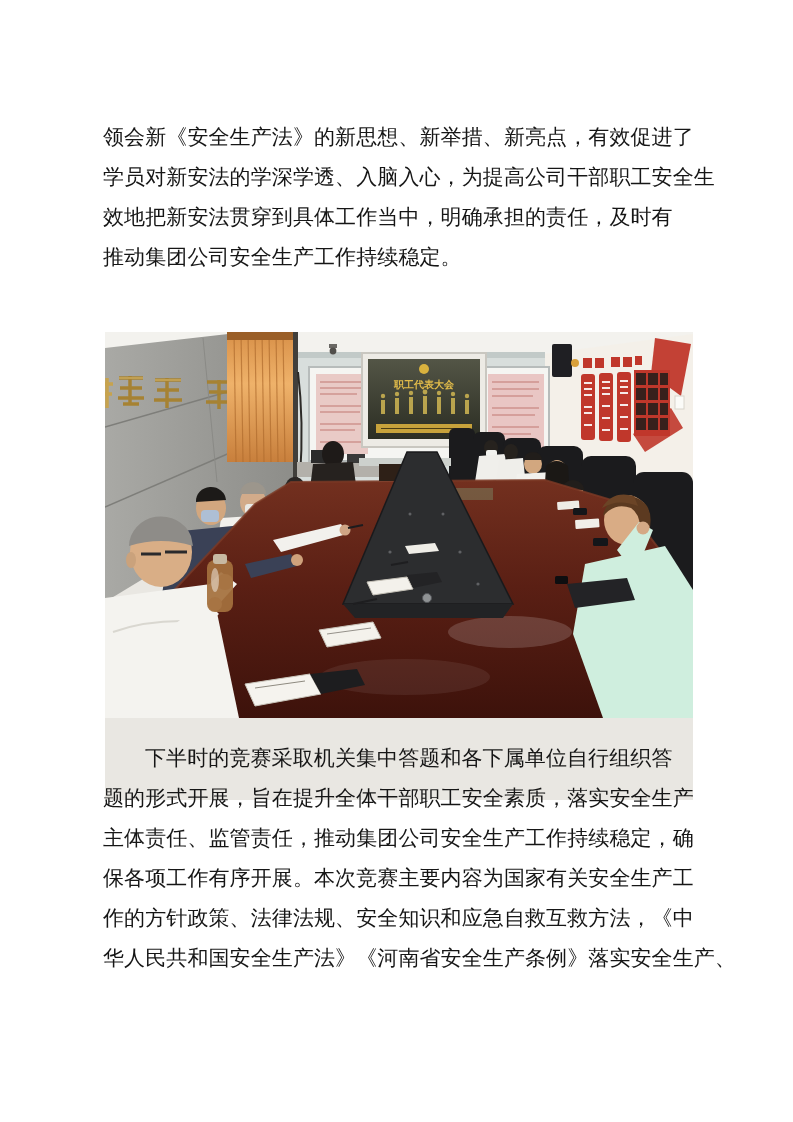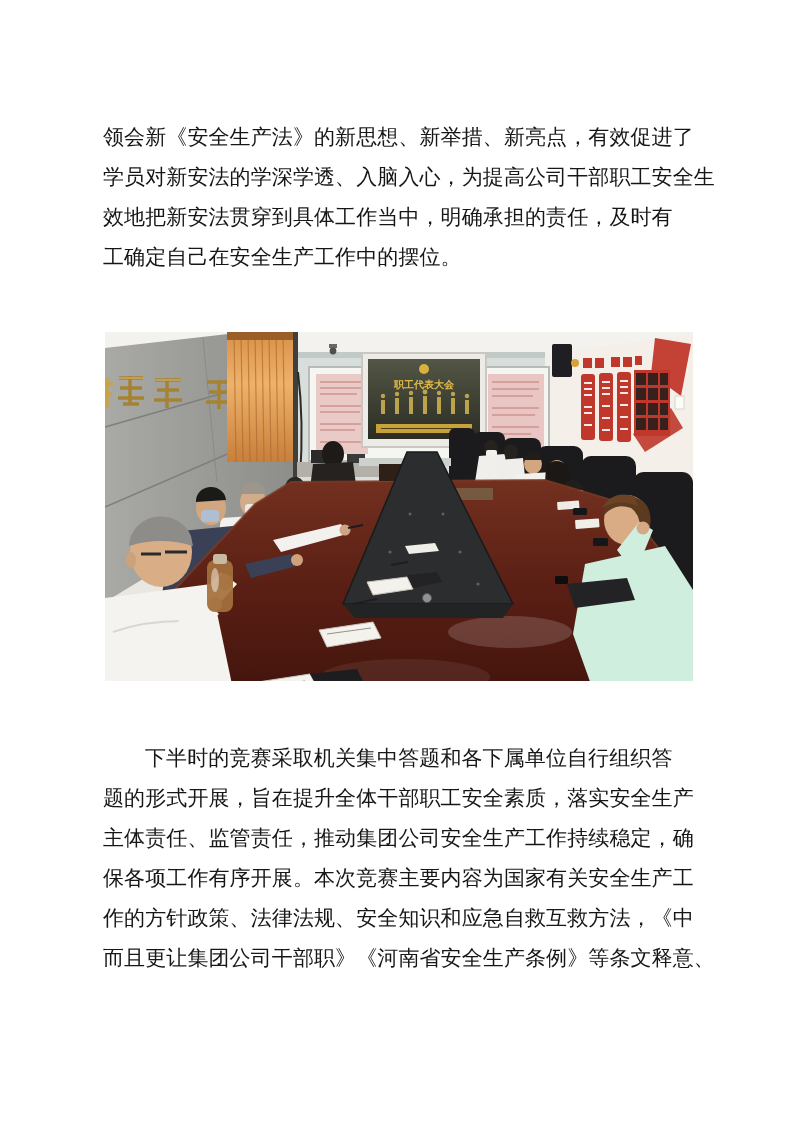--- a/index.html
+++ b/index.html
@@ -11,35 +11,35 @@
   .page{position:absolute;left:0;top:0;width:793px;height:1122px;background:#ffffff;padding-left:24px;}
   .para{position:absolute;left:103px;width:590px;color:#1a1a1a;}
   .para-top{top:117px;}
   .para-bottom{top:738px;}
   .line{
     font-size:21px;line-height:40px;height:40px;white-space:nowrap;
     letter-spacing:0.1px;color:#161616;
   }
   .line.indent{padding-left:42px;font-family:Liberation Serif, serif;}
   .photo{
-    position:absolute;left:105px;top:332px;width:588px;height:349px;
+    position:absolute;left:105px;top:332px;width:588px;height:468px;
     background:#e9e7e2;overflow:hidden;
   }
   .photo svg{display:block;}
 </style>
 </head>
 <body>
 
 <div class="page">
 
   <div class="para para-top">
     <div class="line">领会新《安全生产法》的新思想、新举措、新亮点，有效促进了</div>
     <div class="line">学员对新安法的学深学透、入脑入心，为提高公司干部职工安全生</div>
     <div class="line">效地把新安法贯穿到具体工作当中，明确承担的责任，及时有</div>
-    <div class="line">工确定自己在安全生产工作中的摆位。</div>
+    <div class="line">推动集团公司安全生产工作持续稳定。</div>
   </div>
 
   <div class="photo" title="会议室内干部职工围坐深色长条会议桌两侧观看投影屏幕">
     <svg width="588" height="386" viewBox="0 0 588 386" xmlns="http://www.w3.org/2000/svg">
       <defs>
         <linearGradient id="gWall" x1="0" y1="0" x2="1" y2="0">
           <stop offset="0" stop-color="#a9a9a5"></stop>
             <stop offset="1" stop-color="#8d8d89"></stop>
         </linearGradient>
         <linearGradient id="gBlind" x1="0" y1="0" x2="0" y2="1">
@@ -375,16 +375,16 @@
       </g>
     </svg>
   </div>
 
   <div class="para para-bottom">
     <div class="line indent">下半时的竞赛采取机关集中答题和各下属单位自行组织答</div>
     <div class="line">题的形式开展，旨在提升全体干部职工安全素质，落实安全生产</div>
     <div class="line">主体责任、监管责任，推动集团公司安全生产工作持续稳定，确</div>
     <div class="line">保各项工作有序开展。本次竞赛主要内容为国家有关安全生产工</div>
     <div class="line">作的方针政策、法律法规、安全知识和应急自救互救方法，《中</div>
-    <div class="line">而且更让集团公司干部职》《河南省安全生产条例》等条文释意、</div>
+    <div class="line">华人民共和国安全生产法》《河南省安全生产条例》落实安全生产、</div>
   </div>
 
 </div>
 
 </body></html>

